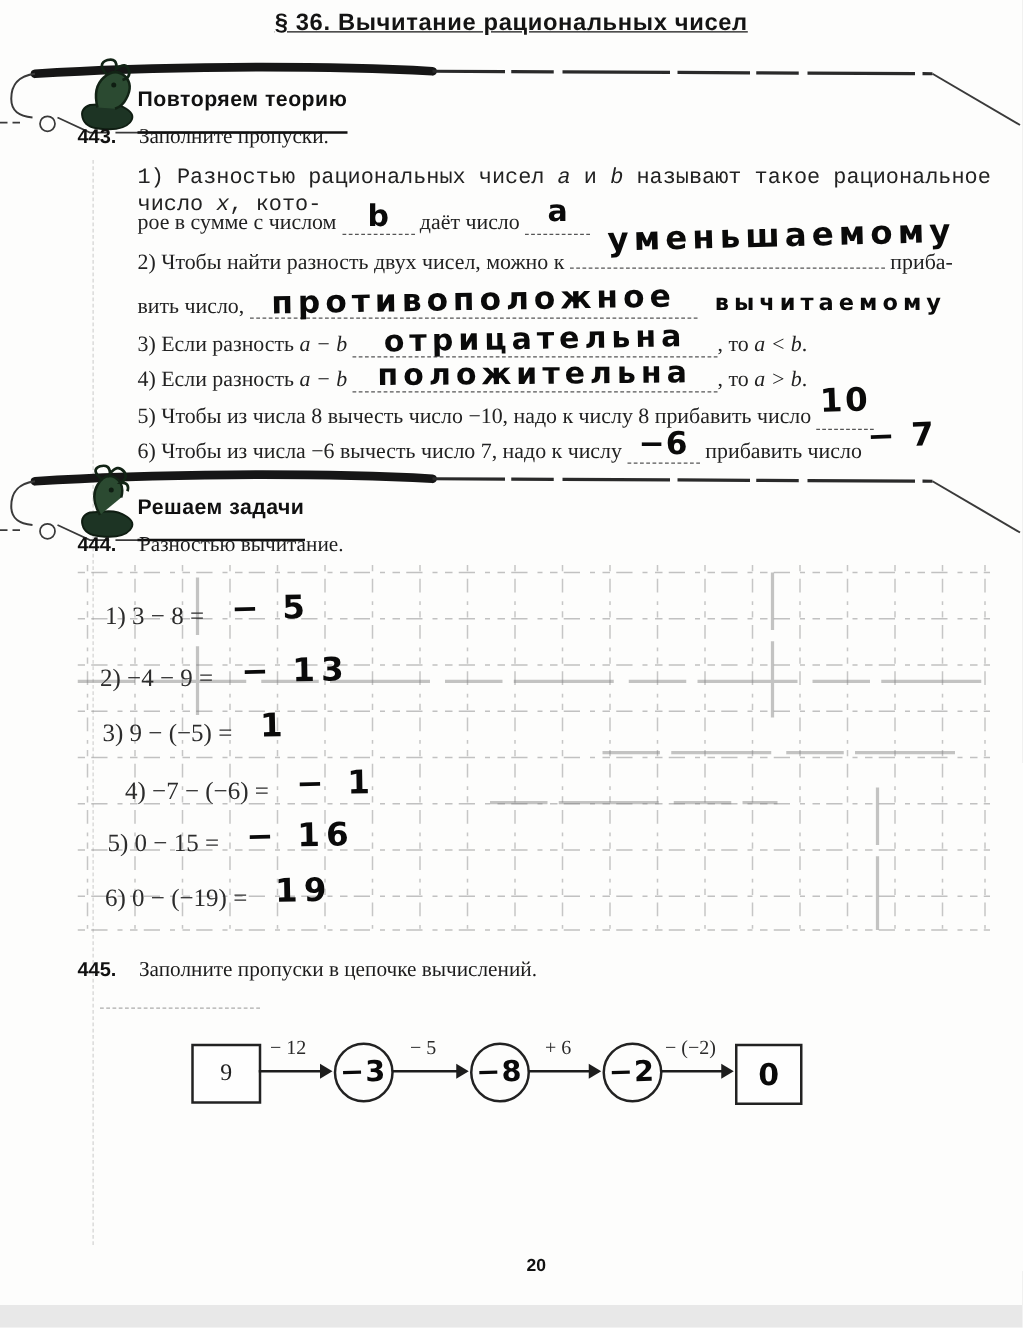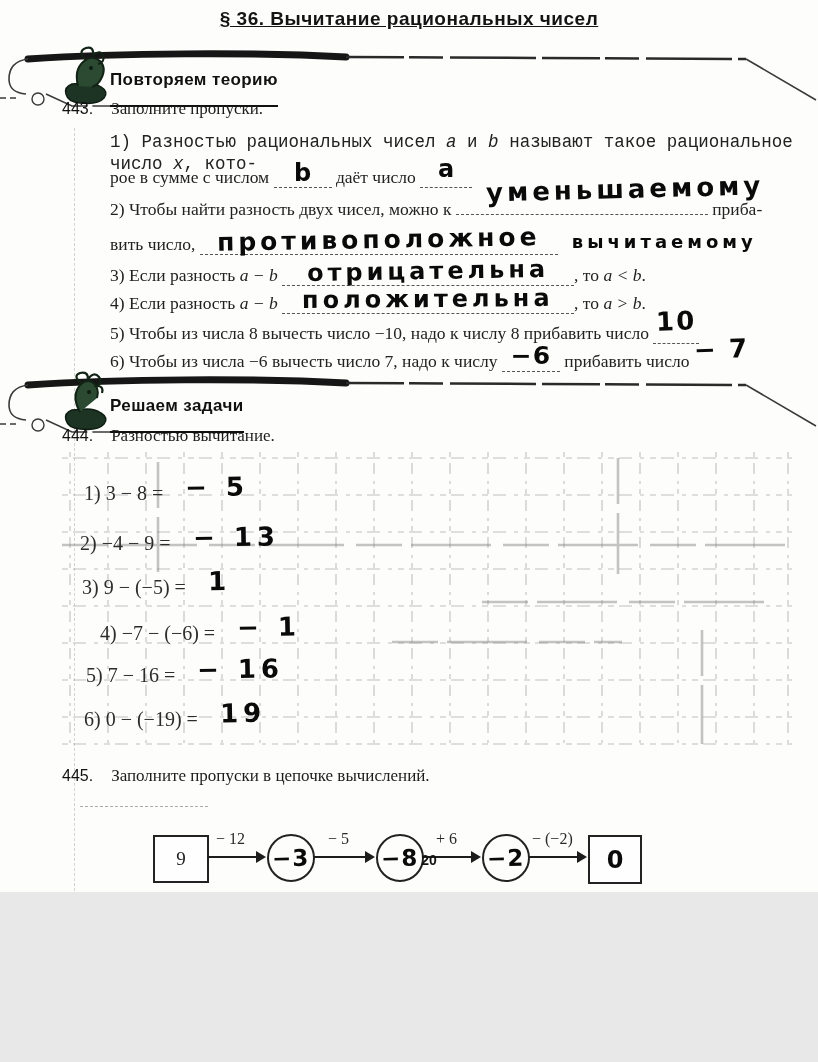--- a/index.html
+++ b/index.html
@@ -1,31 +1,31 @@
 <!DOCTYPE html>
 <html><head>
 <meta charset="utf-8">
 <style>
   html,body{margin:0;padding:0;background:#e8e8e8;}
   .page{
-    position:relative;width:818px;height:892px;margin:0 auto;
+    position:relative;width:818px;height:1044px;margin:0 auto;
     background:#fdfdfc;overflow:hidden;
     font-family:"Liberation Serif",serif;color:#1b1b1b;
   }
   .abs{position:absolute;}
   .page-title{
     top:8px;left:0;width:100%;text-align:center;
     font-family:"Liberation Sans",sans-serif;font-weight:bold;font-size:19px;
     text-decoration:underline;letter-spacing:.5px;color:#141414;
   }
   .ribbon-heading{
     font-family:"Liberation Sans",sans-serif;font-weight:bold;font-size:17px;
     color:#111;border-bottom:2.5px solid #111;padding-bottom:15px;letter-spacing:.4px;
   }
-  .task-num{font-family:"Liberation Sans",sans-serif;font-weight:normal;font-size:16px;color:#111;}
+  .task-num{font-family:"Liberation Sans",sans-serif;font-weight:bold;font-size:16px;color:#111;}
   .task-text{font-size:17px;}
   .line{font-size:17.5px;line-height:1.25;color:#222;}
   .it{font-style:italic;}
   .blank{
     display:inline-block;border-bottom:1.6px dashed #555;
     text-align:center;vertical-align:baseline;line-height:1;
   }
   .hw{
     font-family:"DejaVu Sans",sans-serif;font-weight:700;color:#0a0a0a;
     display:inline-block;letter-spacing:4px;line-height:1;
@@ -158,21 +158,21 @@
     <div class="eq-row" style="left:18px;top:76px;">
       <span>2) </span><span>−4 − 9 =</span><span class="hw eq-ans">− 13</span>
     </div>
     <div class="eq-row" style="left:20px;top:120px;">
       <span>3) </span><span>9 − (−5) =</span><span class="hw eq-ans">1</span>
     </div>
     <div class="eq-row" style="left:22px;top:166px;margin-left:16px;">
       <span>4) </span><span>−7 − (−6) =</span><span class="hw eq-ans">− 1</span>
     </div>
     <div class="eq-row" style="left:24px;top:208px;">
-      <span>5) </span><span>7 − 16 =</span><span class="hw eq-ans">− 16</span>
+      <span>5) </span><span>0 − 15 =</span><span class="hw eq-ans">− 16</span>
     </div>
     <div class="eq-row" style="left:22px;top:252px;">
       <span>6) </span><span>0 − (−19) =</span><span class="hw eq-ans">19</span>
     </div>
   </div>
 
   <div class="abs" style="left:62px;top:766px;width:700px;">
     <span class="task-num">445.</span>
     <span class="task-text" style="margin-left:14px;">Заполните пропуски в цепочке вычислений.</span>
   </div>

